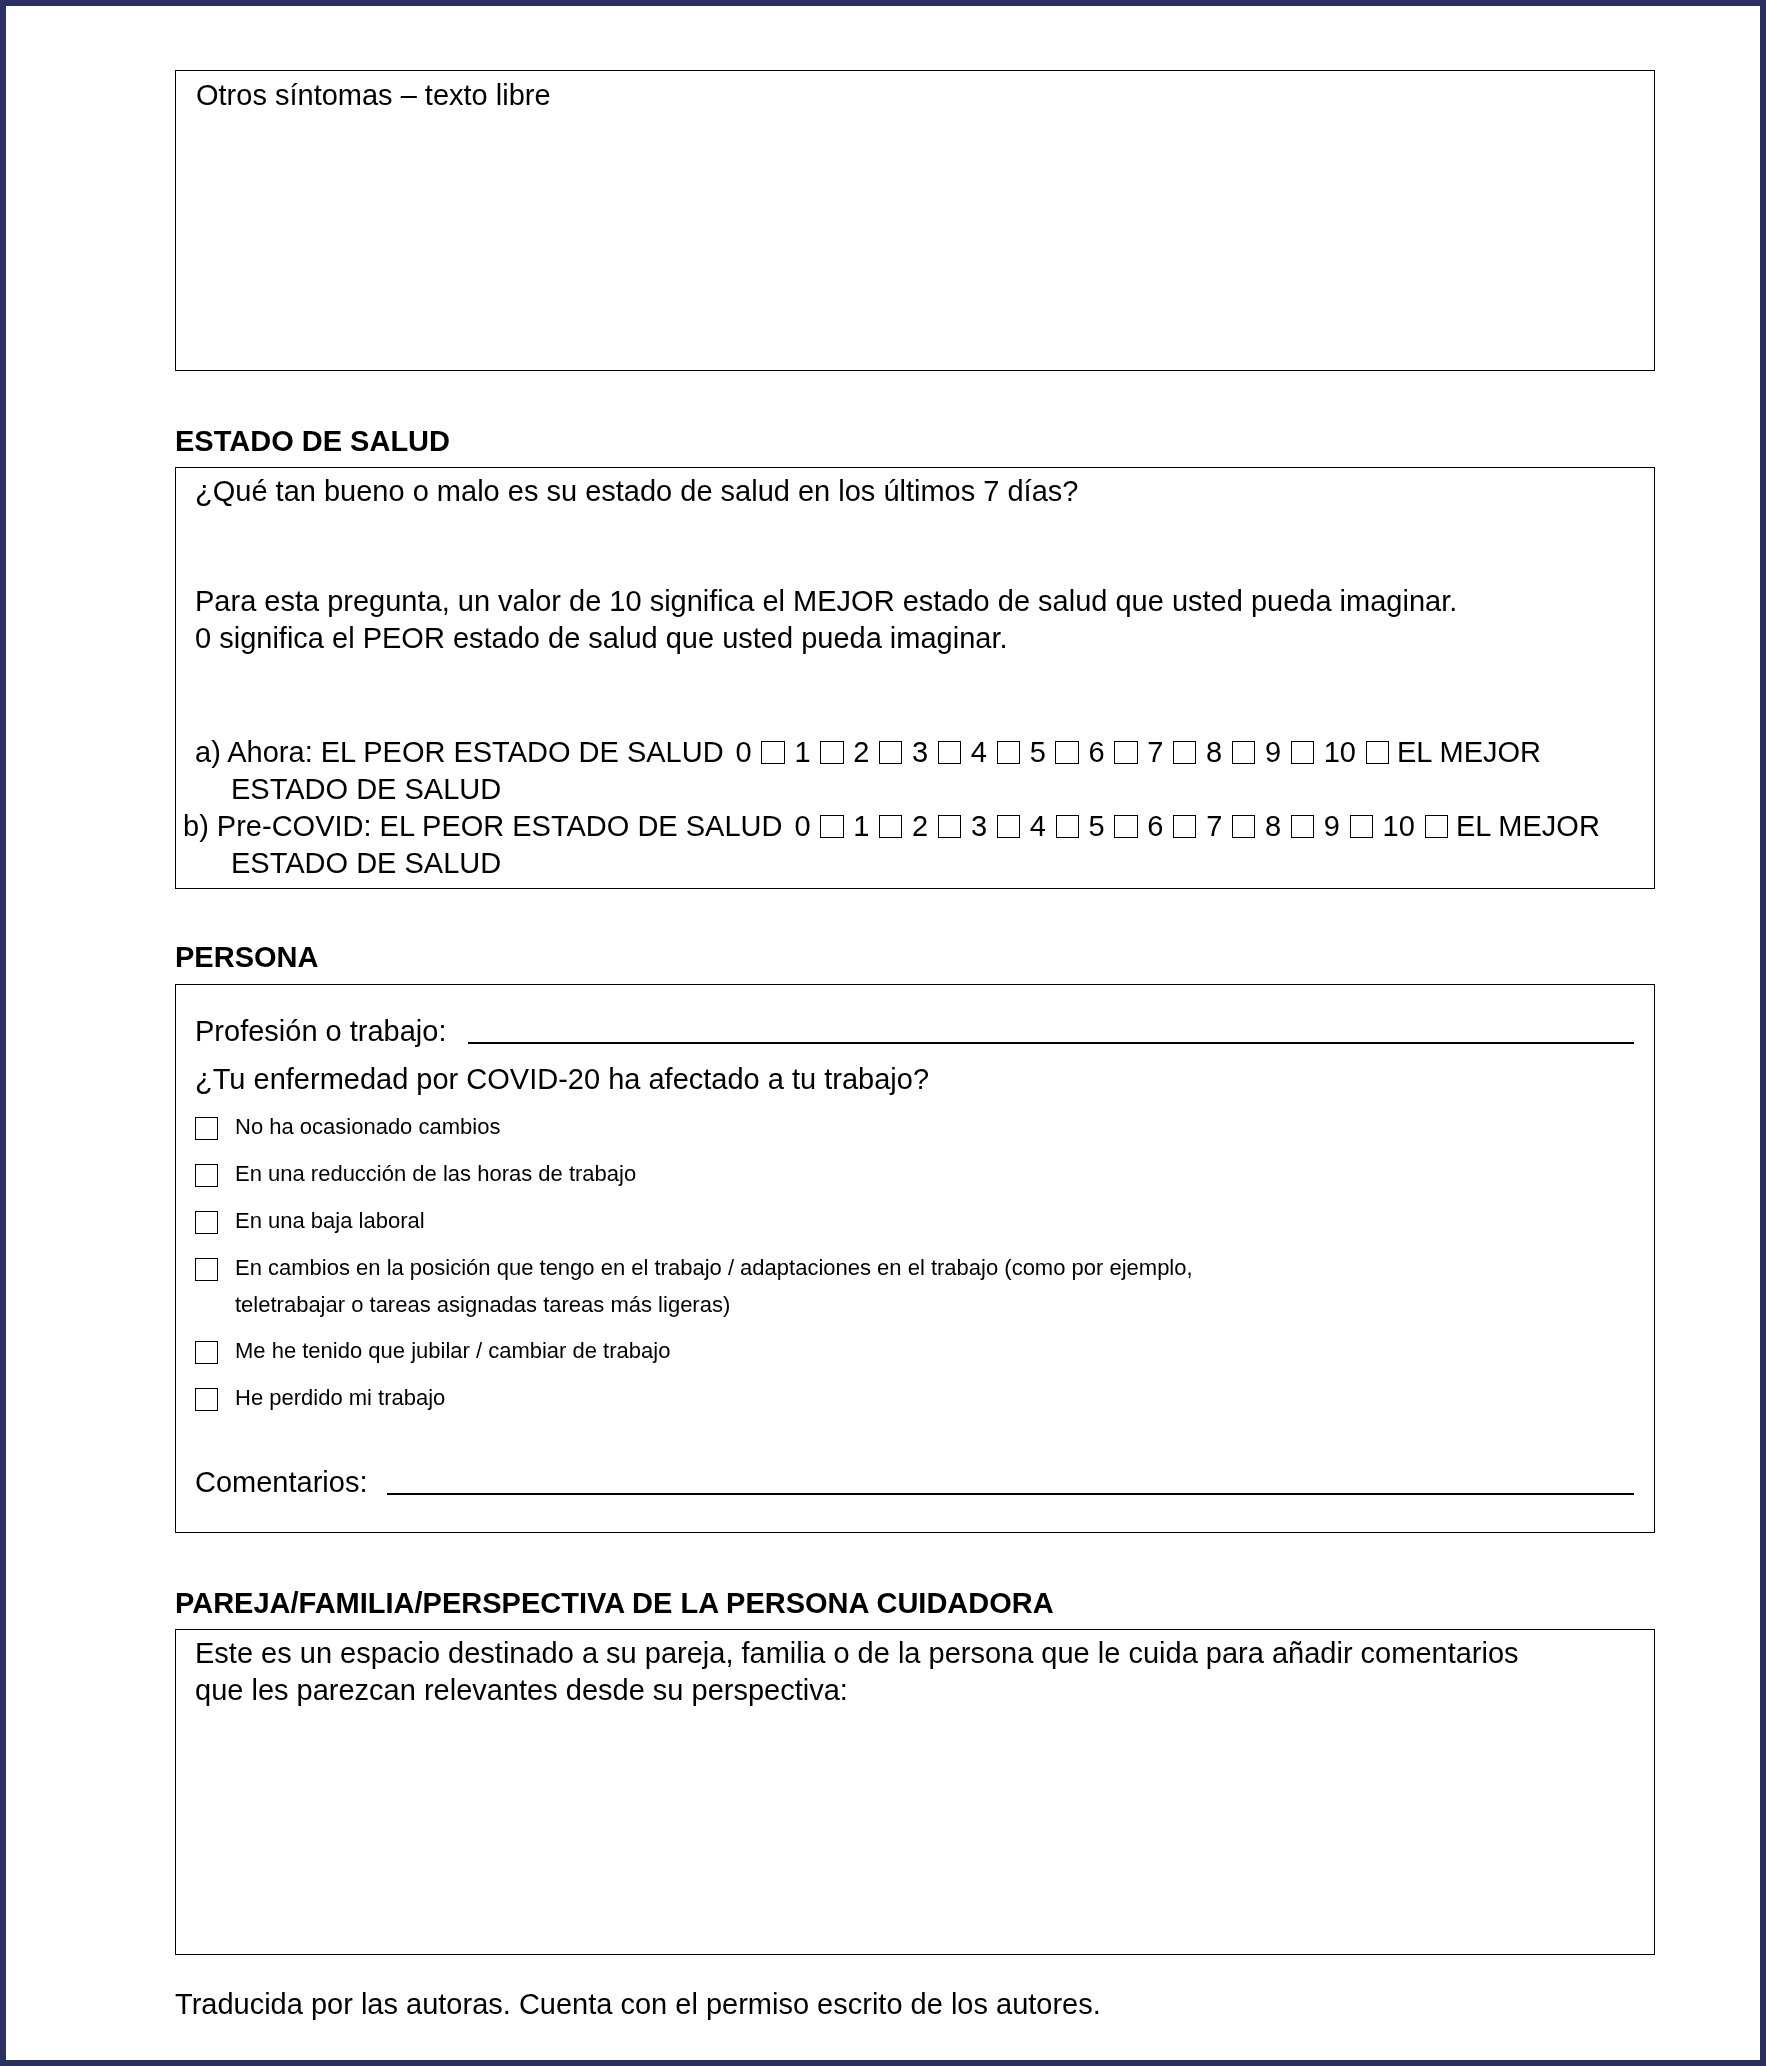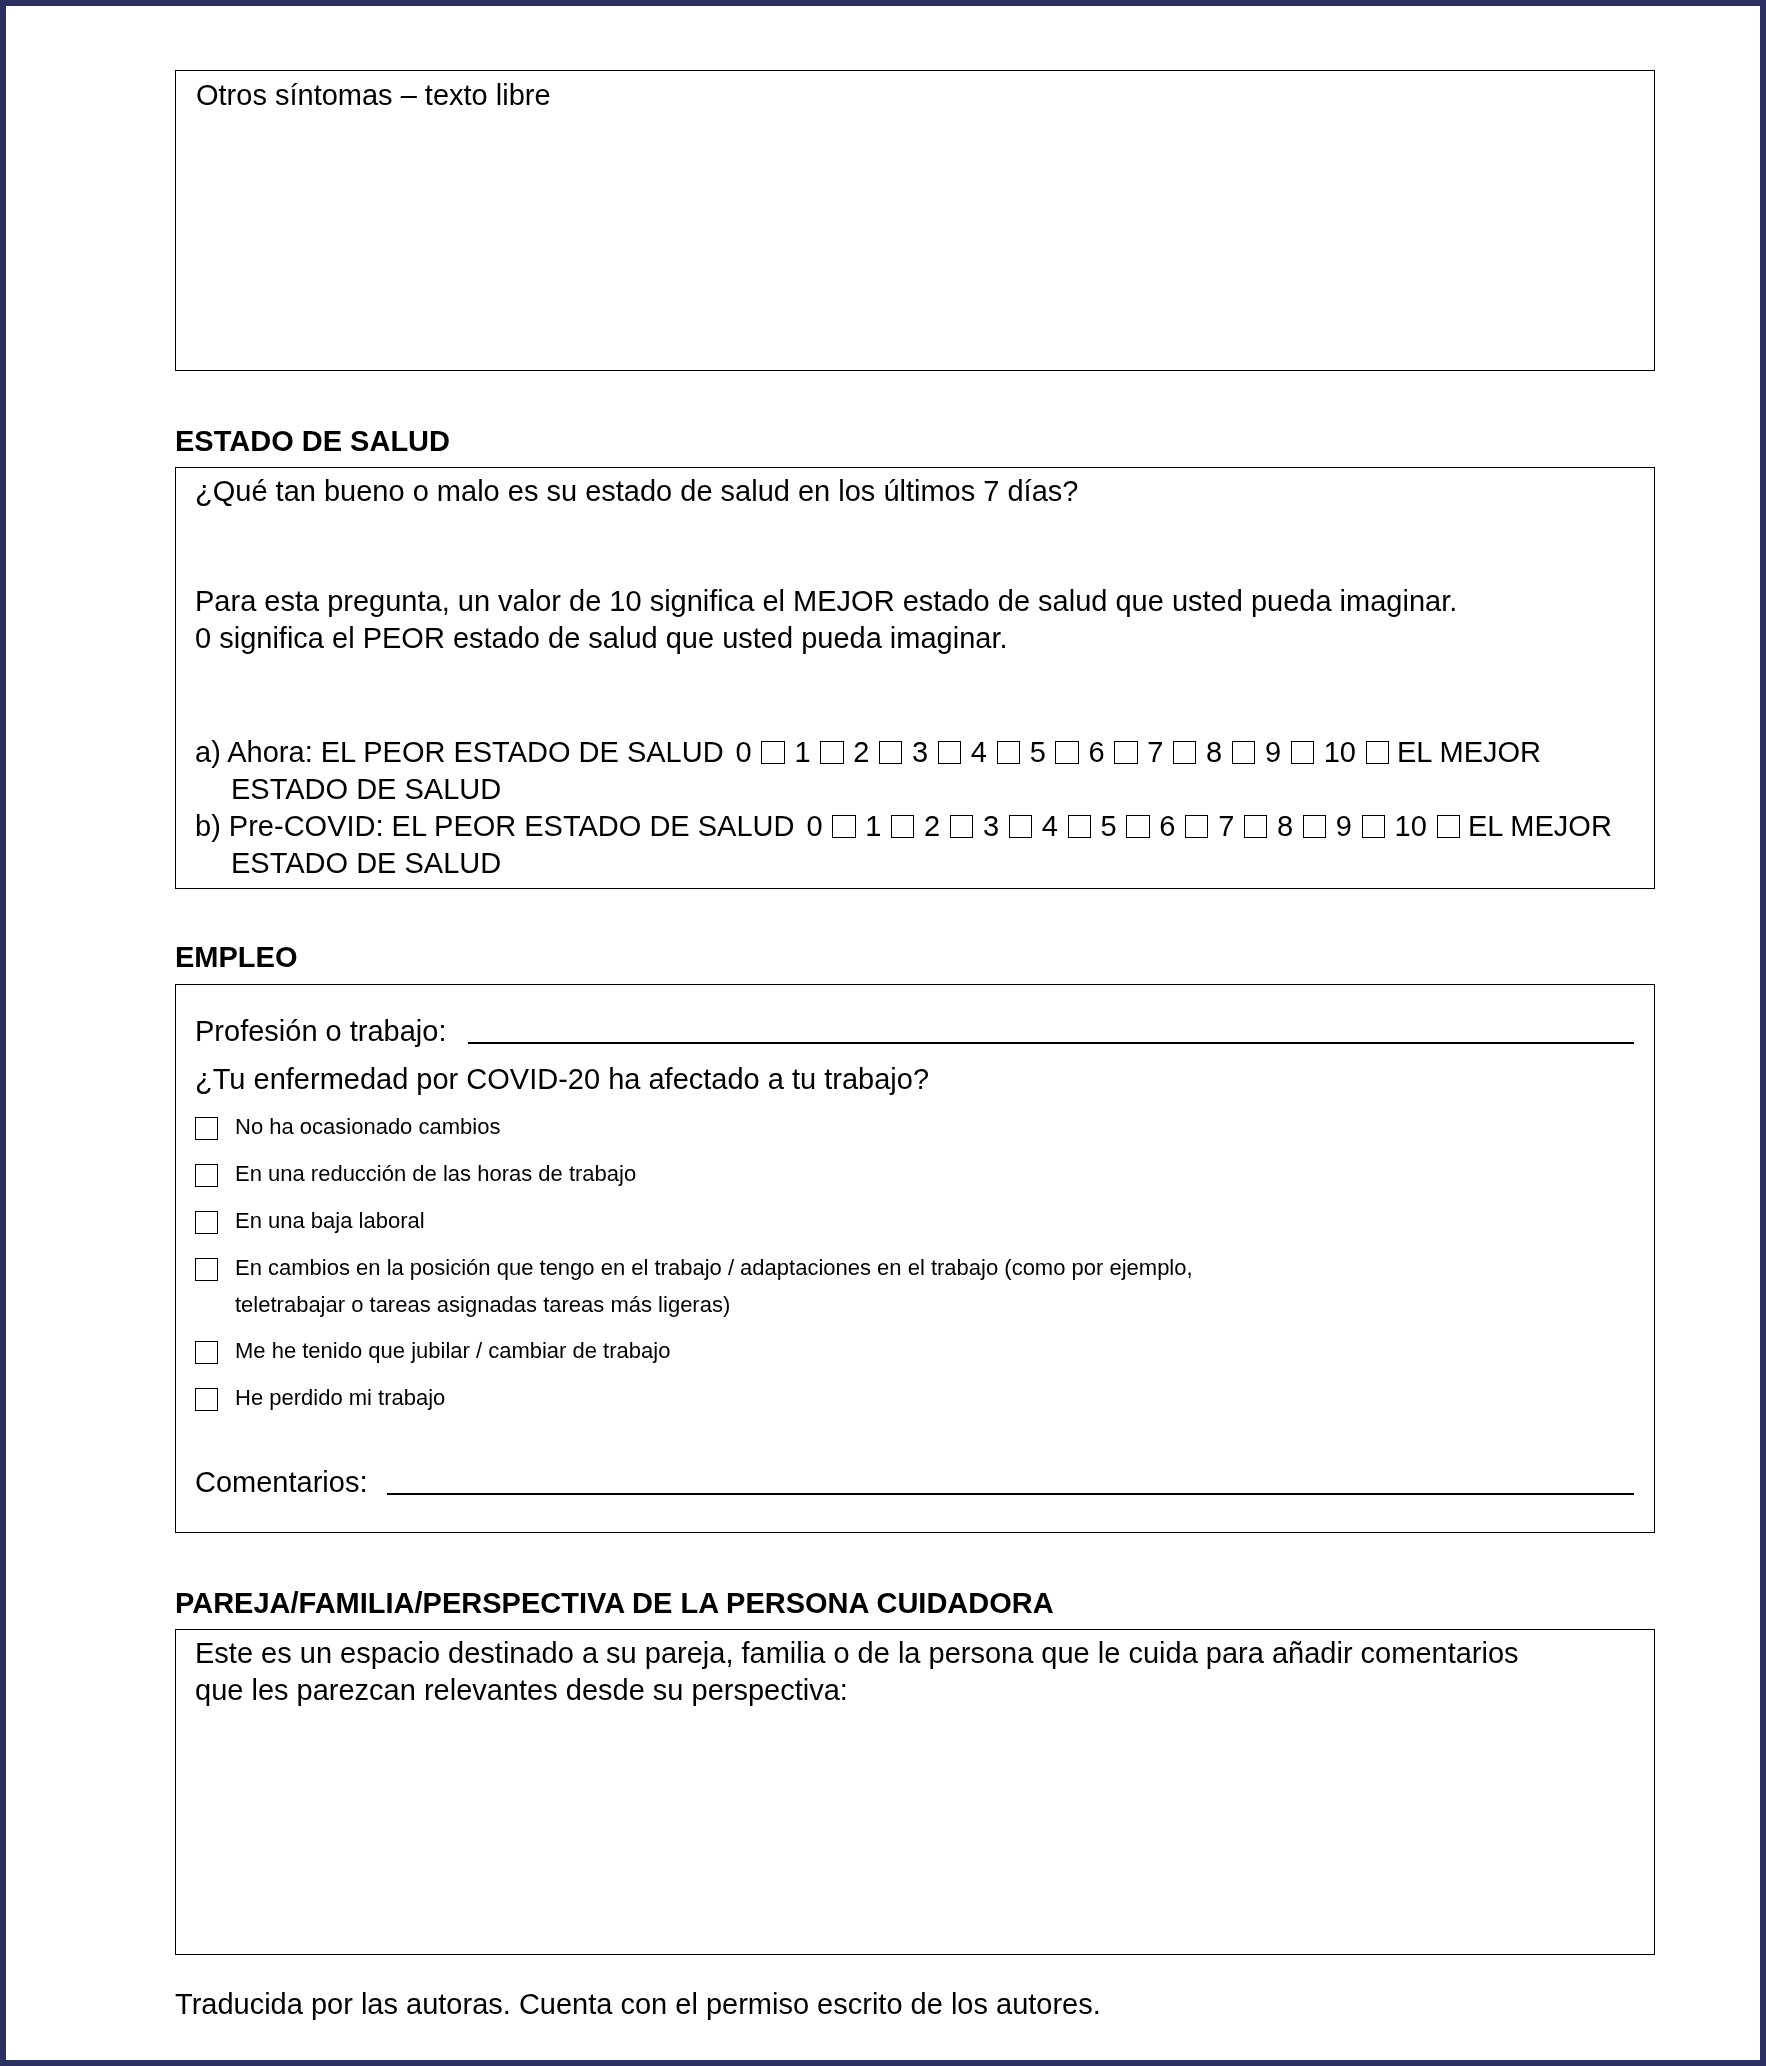--- a/index.html
+++ b/index.html
@@ -52,28 +52,28 @@
 <div class="t" style="left:195px; top:583px;text-align:right;">Para esta pregunta, un valor de 10 significa el MEJOR estado de salud que usted pueda imaginar.</div>
 <div class="t" style="left:195px; top:620px;">0 significa el PEOR estado de salud que usted pueda imaginar.</div>
 
 <div class="t scale-row" style="left:195px; top:734px;">
   <span>a) Ahora: EL PEOR ESTADO DE SALUD</span>
   <span class="num" style="margin-left:3.9px;">0</span><span class="cb"></span><span class="num">1</span><span class="cb"></span><span class="num">2</span><span class="cb"></span><span class="num">3</span><span class="cb"></span><span class="num">4</span><span class="cb"></span><span class="num">5</span><span class="cb"></span><span class="num">6</span><span class="cb"></span><span class="num">7</span><span class="cb"></span><span class="num">8</span><span class="cb"></span><span class="num">9</span><span class="cb"></span><span class="num">10</span><span class="cb"></span>
   <span>EL MEJOR</span>
 </div>
 <div class="t" style="left:231px; top:771px;">ESTADO DE SALUD</div>
 
-<div class="t scale-row" style="left:195px; top:808px;">
+<div class="t scale-row" style="left:183px; top:808px;">
   <span>b) Pre-COVID: EL PEOR ESTADO DE SALUD</span>
   <span class="num" style="margin-left:3.9px;">0</span><span class="cb"></span><span class="num">1</span><span class="cb"></span><span class="num">2</span><span class="cb"></span><span class="num">3</span><span class="cb"></span><span class="num">4</span><span class="cb"></span><span class="num">5</span><span class="cb"></span><span class="num">6</span><span class="cb"></span><span class="num">7</span><span class="cb"></span><span class="num">8</span><span class="cb"></span><span class="num">9</span><span class="cb"></span><span class="num">10</span><span class="cb"></span>
   <span>EL MEJOR</span>
 </div>
 <div class="t" style="left:231px; top:845px;">ESTADO DE SALUD</div>
 
-<div class="h" style="top:939px;">EMPLEO</div>
+<div class="h" style="top:939px;">PERSONA</div>
 <div class="box" style="top:984px; height:549px;"></div>
 <div class="t" style="left:195px; top:1013px;">Profesión o trabajo:</div>
 <div class="fill-line" style="left:468px; width:1166px; top:1042px;"></div>
 <div class="t" style="left:195px; top:1061px;">¿Tu enfermedad por COVID-20 ha afectado a tu trabajo?</div>
 
 <div class="opt" style="top:1108px;">
   <span class="cb"></span>
   <span class="lbl">No ha ocasionado cambios</span>
 </div>
 <div class="opt" style="top:1155px;">

